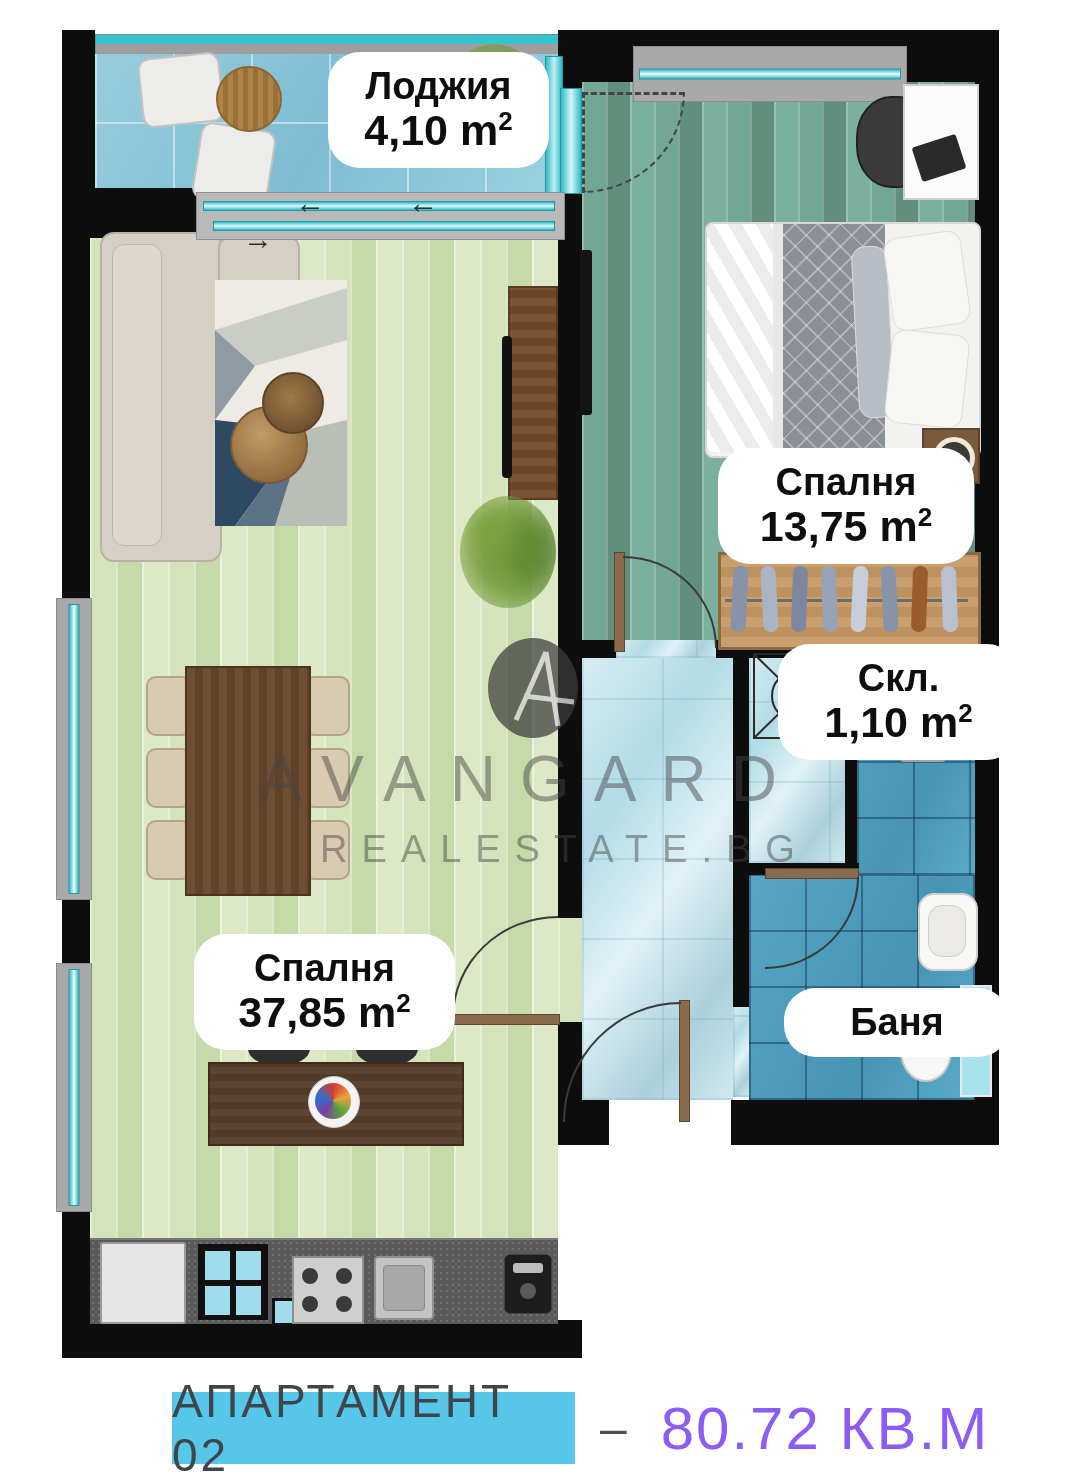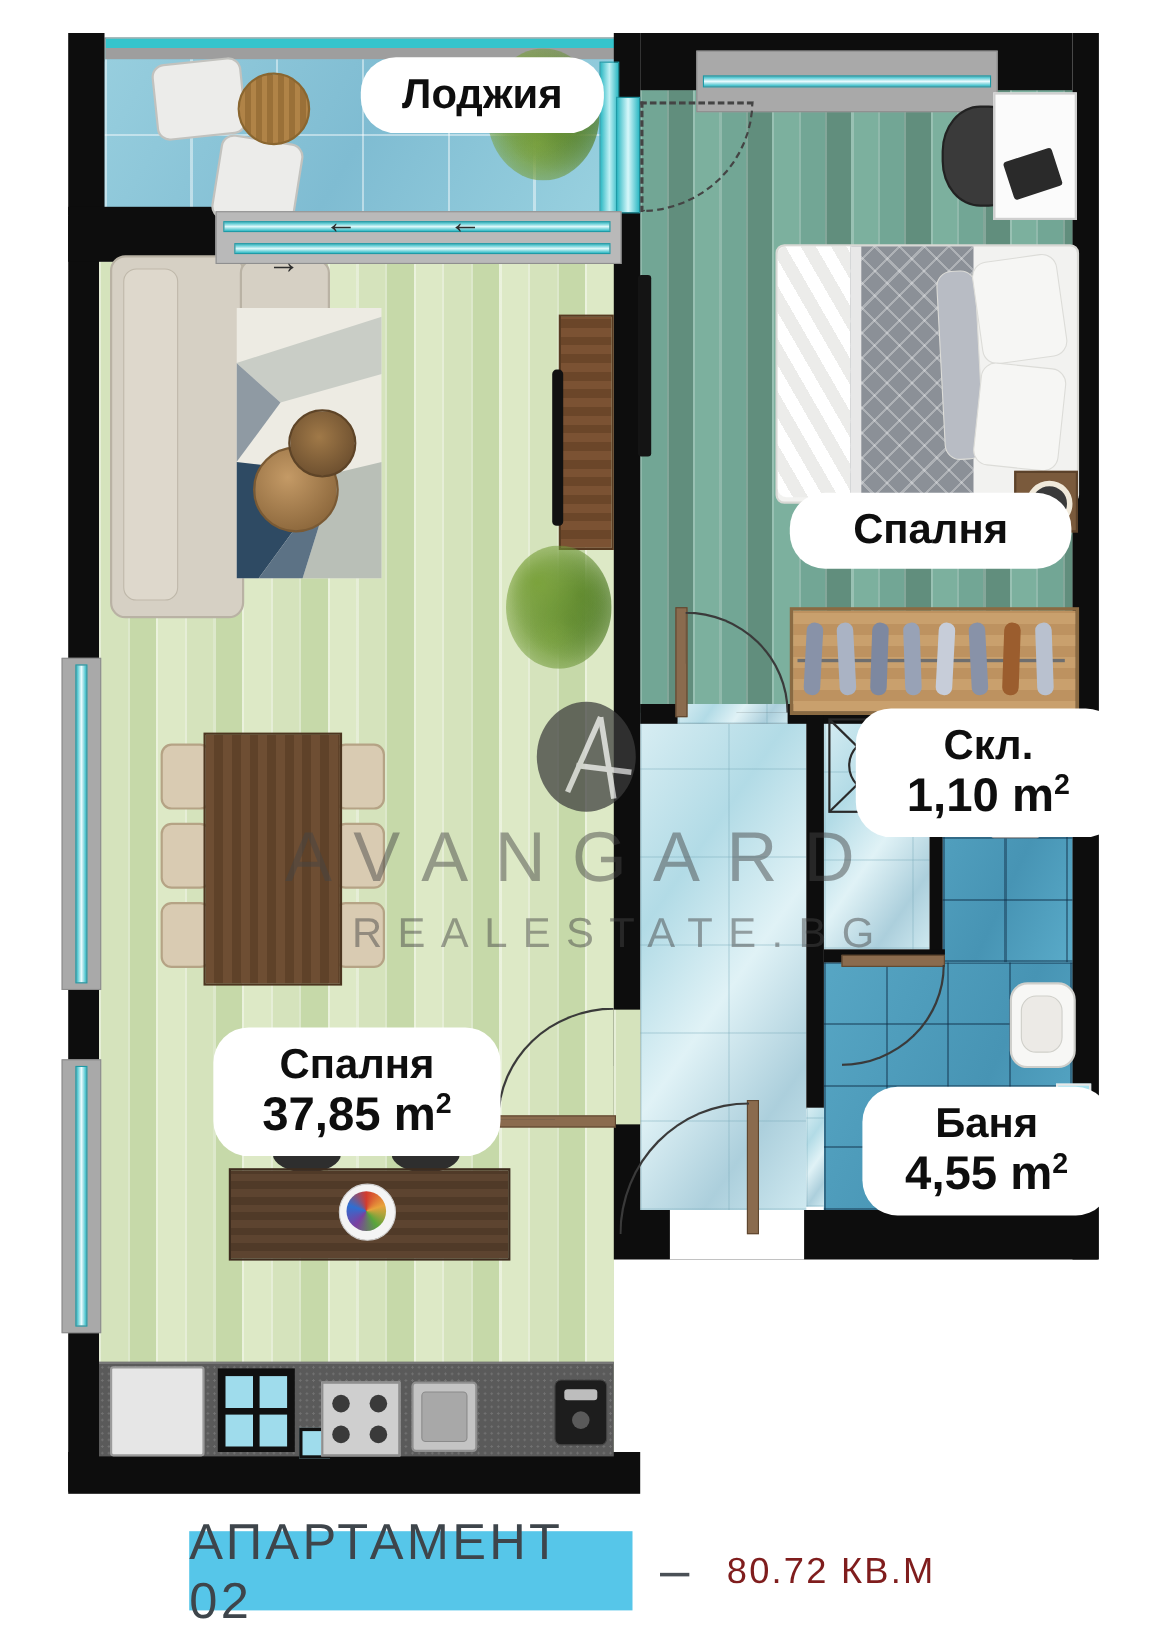--- a/index.html
+++ b/index.html
@@ -233,44 +233,45 @@
     <ellipse cx="47" cy="52" rx="45" ry="50" fill="#3c3c3c" opacity="0.85"></ellipse>
     <line x1="30" y1="84" x2="60" y2="16" stroke="#d2d2d2" stroke-width="5"></line>
     <line x1="60" y1="16" x2="72" y2="90" stroke="#d2d2d2" stroke-width="5"></line>
     <line x1="38" y1="60" x2="88" y2="66" stroke="#d2d2d2" stroke-width="5"></line>
   </svg>
   <div class="wm-text" style="left:240px;top:742px;width:580px;font-size:64px;letter-spacing:24px;font-weight:500;">AVANGARD</div>
   <div class="wm-text" style="left:320px;top:828px;width:420px;font-size:38px;letter-spacing:14px;font-weight:500;">REALESTATE.BG</div>
 
   <div class="room-label" style="left:332px;top:56px;width:185px;">
     <div class="rl-name">Лоджия</div>
+    <div class="rl-area"><span>4,10</span>&nbsp;<span>m</span><sup>2</sup></div>
   </div>
 
   <div class="room-label" style="left:722px;top:452px;width:220px;">
     <div class="rl-name">Спалня</div>
+    <div class="rl-area"><span>13,75</span>&nbsp;<span>m</span><sup>2</sup></div>
   </div>
 
   <div class="room-label" style="left:198px;top:938px;width:225px;">
     <div class="rl-name">Спалня</div>
     <div class="rl-area"><span>37,85</span>&nbsp;<span>m</span><sup>2</sup></div>
   </div>
 
 
   <div class="room-label" style="left:782px;top:648px;width:205px;">
     <div class="rl-name">Скл.</div>
     <div class="rl-area"><span>1,10</span>&nbsp;<span>m</span><sup>2</sup></div>
   </div>
 
 
   <div class="room-label" style="left:788px;top:992px;width:190px;">
     <div class="rl-name">Баня</div>
-    <div class="rl-area"><span>4,55</span>&nbsp;<span>m</span><sup>2</sup></div>
   </div>
 
   <div class="abs" style="left:172px;top:1392px;width:403px;height:72px;background:#56c6e9;display:flex;align-items:center;justify-content:center;z-index:50;">
     <span style="font-size:46px;letter-spacing:3px;color:#3e454b;font-weight:400;">АПАРТАМЕНТ 02</span>
   </div>
   <div class="abs" style="left:600px;top:1392px;height:72px;display:flex;align-items:center;gap:34px;z-index:50;">
     <span style="font-size:48px;color:#4a5056;font-weight:400;">–</span>
-    <span style="font-size:33px;letter-spacing:2px;color:#7f1d1d;font-weight:400;">80.72 КВ.М</span>
+    <span style="font-size:60px;letter-spacing:2px;color:#8b5cf6;font-weight:400;">80.72 КВ.М</span>
   </div>
 
 </div>
 
 </body></html>

